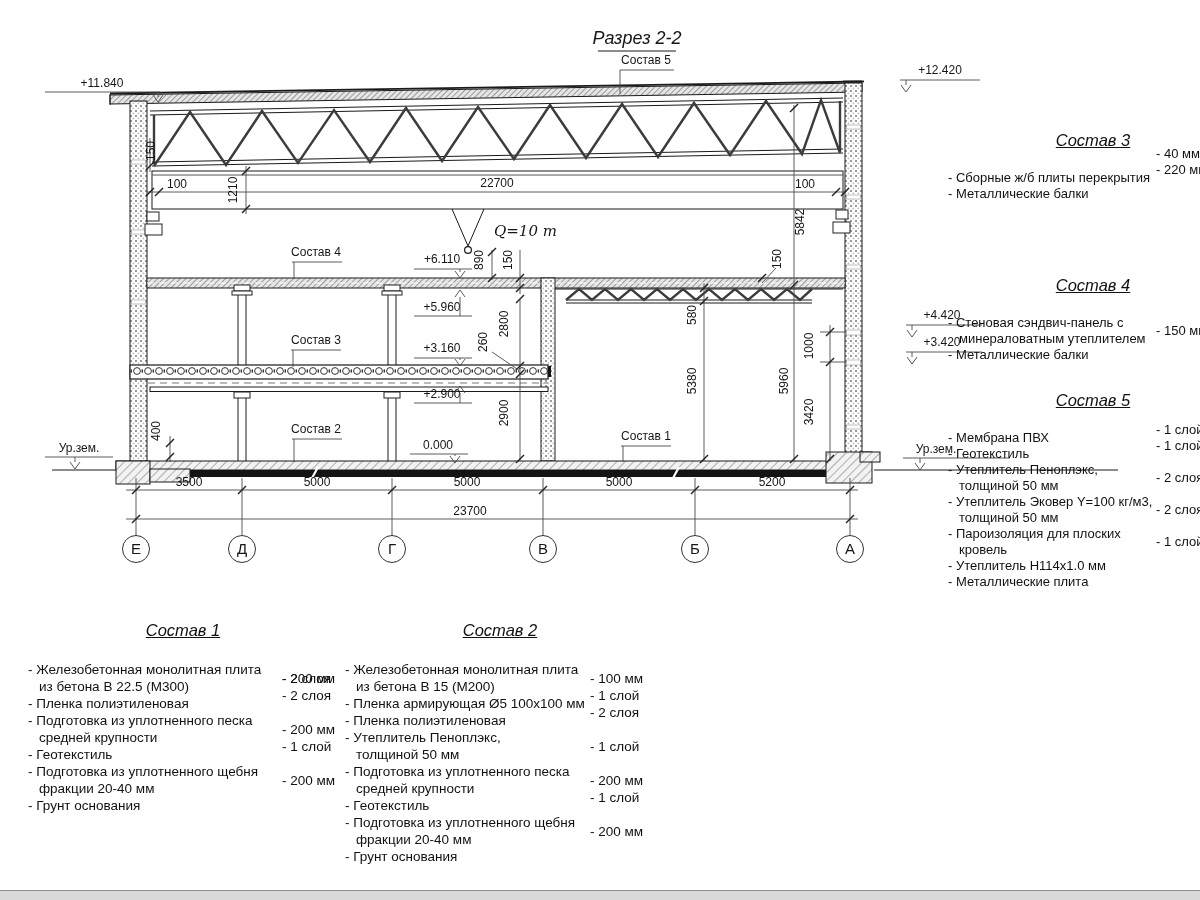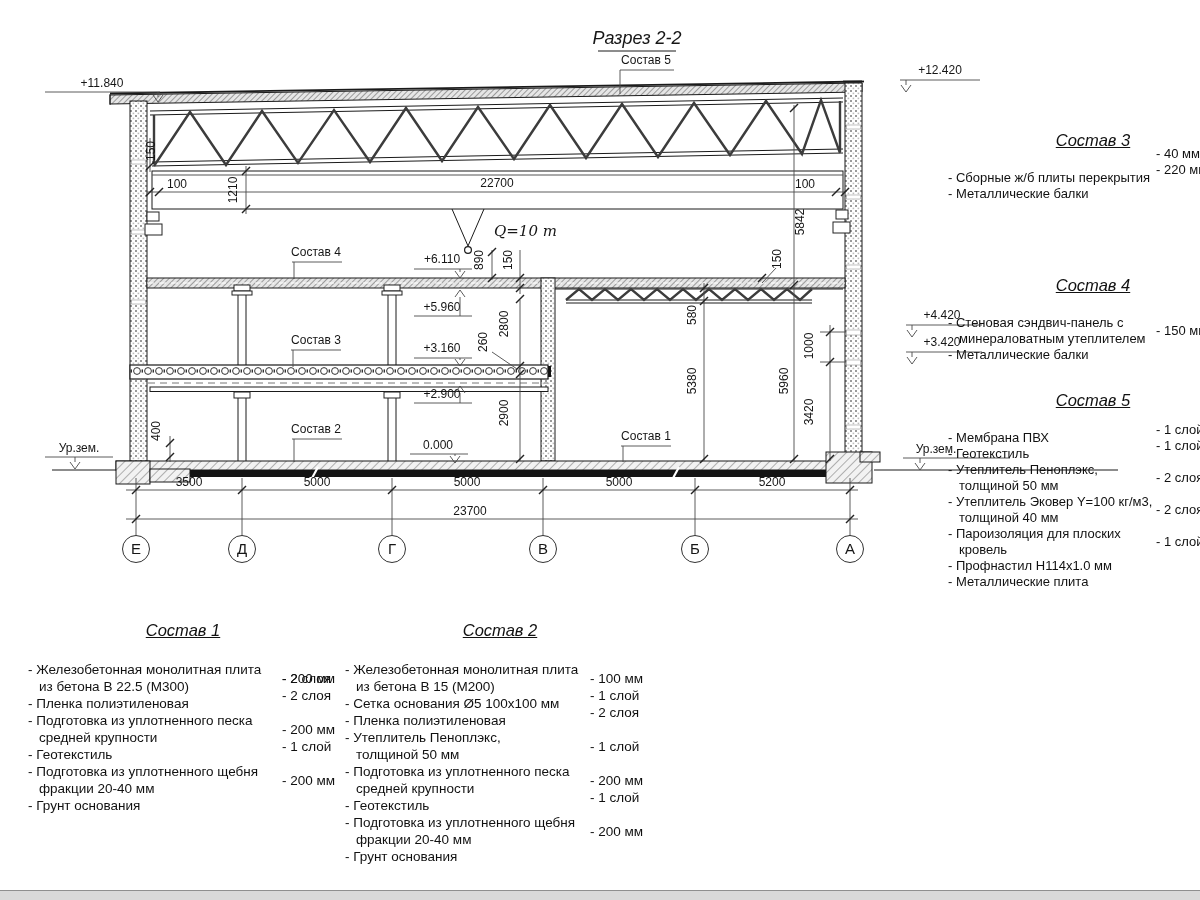--- a/index.html
+++ b/index.html
@@ -424,21 +424,21 @@
 </div>
 
 <div class="spec s2" style="left:345px;top:622px;width:310px">
   <h3>Состав 2</h3>
   <div class="row">
       <div class="t">- Железобетонная  монолитная плита
 из бетона В 15 (М200)</div>
       <div class="v">- 100 мм</div>
     </div>
   <div class="row">
-      <div class="t">- Сетка основания Ø5 100х100 мм</div>
+      <div class="t">- Пленка армирующая Ø5 100х100 мм</div>
       <div class="v">- 1 слой</div>
     </div>
   <div class="row">
       <div class="t">- Пленка полиэтиленовая</div>
       <div class="v">-  2 слоя</div>
     </div>
   <div class="row">
       <div class="t">- Утеплитель Пеноплэкс,
 толщиной 50 мм</div>
       <div class="v">- 1 слой</div>
@@ -501,30 +501,30 @@
       <div class="t">- Геотекстиль</div>
       <div class="v">- 1 слой</div>
     </div>
   <div class="row">
       <div class="t">- Утеплитель Пеноплэкс,
 толщиной 50 мм</div>
       <div class="v">- 2 слоя</div>
     </div>
   <div class="row">
       <div class="t">- Утеплитель Эковер Y=100 кг/м3,
-толщиной 40 мм</div>
+толщиной 50 мм</div>
       <div class="v">- 2 слоя</div>
     </div>
   <div class="row">
       <div class="t">- Пароизоляция для плоских кровель
  </div>
       <div class="v">- 1 слой</div>
     </div>
   <div class="row">
-      <div class="t">- Профнастил Н114х1.0 мм</div>
+      <div class="t">- Утеплитель Н114х1.0 мм</div>
       <div class="v"></div>
     </div>
   <div class="row">
       <div class="t">- Металлические плита</div>
       <div class="v"></div>
     </div>
 </div>
 
 <div id="bottombar"></div>
 

